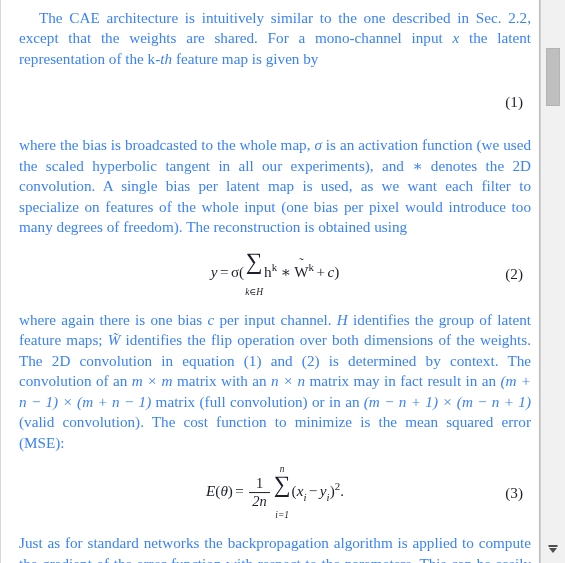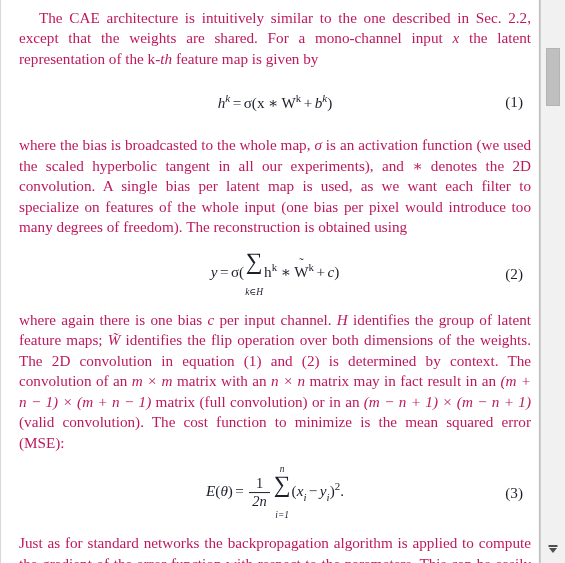--- a/index.html
+++ b/index.html
@@ -43,21 +43,21 @@
     color: #1b1f2a;
     height: 20.5px;
     overflow: hidden;
   }
   p.para {
     margin: 0;
     font-size: 15.2px;
     line-height: 20.5px;
     text-align: justify;
     text-justify: inter-word;
-    color: #be185d;
+    color: #3b82f6;
     hyphens: none;
   }
   p.para.indent {
     text-indent: 20px;
   }
   .eqblock {
     position: relative;
     margin: 0;
     height: 52px;
     font-size: 15.2px;
@@ -226,23 +226,20 @@
   <div id="page">
     <div id="page-inner">
 
       <div class="clipped-line"></div>
 
       <p class="para indent"><span>The CAE architecture is intuitively similar to the one described in Sec. 2.2, except that the weights are shared. For a mono-channel input </span><span class="mi">x</span><span> the latent representation of the k-</span><span class="mi">th</span><span> feature map is given by</span></p>
 
       <div class="gap-sm"></div>
 
       <div class="eqblock">
-        <div class="eq-body">
-          <span class="mi">h</span><sup class="ki">k</sup><span class="op">=</span><span class="mup">σ</span><span>(</span><span class="mup">x</span><span class="opstar">∗</span><span class="mup">W</span><sup class="k">k</sup><span class="op">+</span><span class="mi">b</span><sup class="ki">k</sup><span>)</span>
-        </div>
         <div class="eq-num">(1)</div>
       </div>
 
       <div class="gap-sm"></div>
 
       <p class="para"><span>where the bias is broadcasted to the whole map, </span><span class="mi">σ</span><span> is an activation function (we used the scaled hyperbolic tangent in all our experiments), and </span><span>∗</span><span> denotes the 2D convolution. A single bias per latent map is used, as we want each filter to specialize on features of the whole input (one bias per pixel would introduce too many degrees of freedom). The reconstruction is obtained using</span></p>
 
       <div class="gap-sm"></div>
 
       <div class="eqblock tall">

